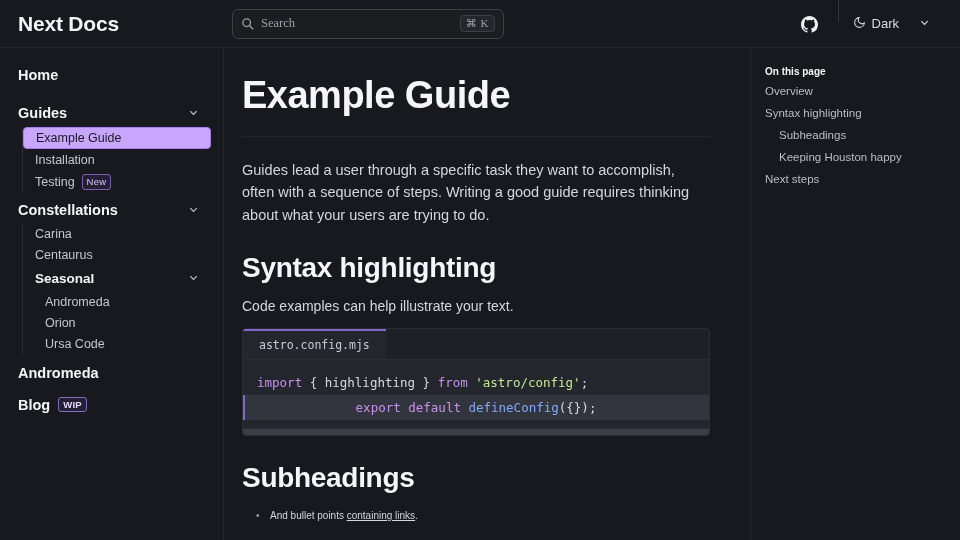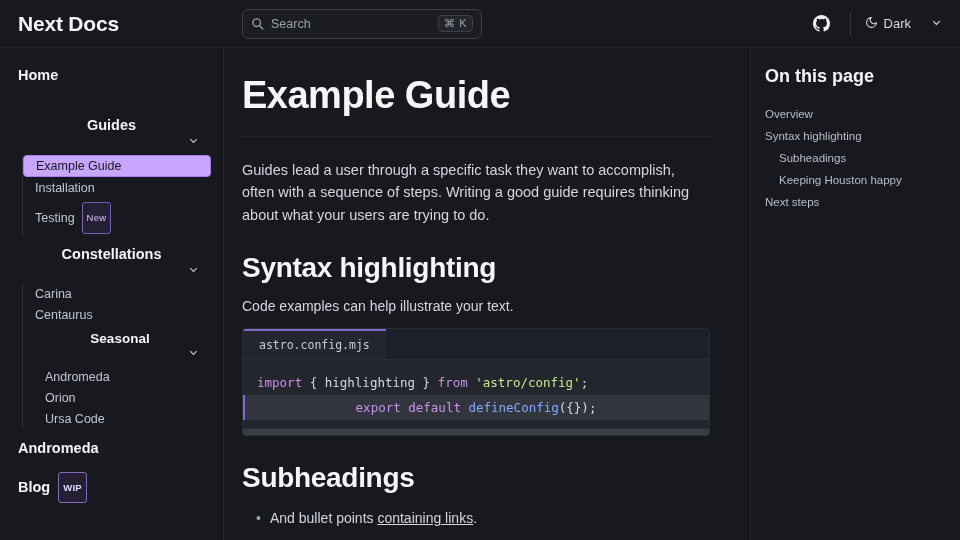--- a/index.html
+++ b/index.html
@@ -27,22 +27,23 @@
     width: 224px;
     flex: 0 0 224px;
     padding-left: 18px;
     font-size: 21px;
     font-weight: 700;
     color: #f4f4f6;
     letter-spacing: -0.2px;
   }
   .search-wrap {
     flex: 0 0 auto;
-    width: 240px;
-    margin-left: 18px;
+    width: 272px;
+    margin-left: 8px;
+    font-family: Liberation Serif, serif;
   }
   .search-box {
     display: flex;
     align-items: center;
     height: 30px;
     border: 1px solid #3d4048;
     border-radius: 6px;
     background: #1b1d21;
     padding: 0 8px;
     gap: 7px;
@@ -58,23 +59,22 @@
     color: #9aa0ab;
     border: 1px solid #3d4048;
     border-radius: 4px;
     padding: 1px 5px;
     background: #24262b;
     letter-spacing: 0.5px;
   }
   .header-right {
     margin-left: auto;
     display: flex;
-    align-items: center;
     gap: 0;
-    padding-right: 12px;
+    padding-right: 24px;
     height: 100%;
   }
   .gh-btn {
     width: 40px; height: 48px;
     display: flex; align-items: center; justify-content: center;
   }
   .divider-v {
     width: 1px; height: 22px; background: #33363c; margin: 0 8px;
   }
   .theme-select {
@@ -95,30 +95,29 @@
     border-right: 1px solid #242628;
     padding: 14px 12px 20px 18px;
     overflow: hidden;
     background: #17191e;
   }
   .nav-top {
     font-size: 14.5px;
     font-weight: 700;
     color: #f4f4f6;
     padding: 5px 0;
-    margin-bottom: 24px;
+    margin-bottom: 12px;
   }
   .group { margin-bottom: 4px; }
   .group-head {
     display: flex; align-items: center;
     font-size: 14.5px;
     font-weight: 700;
     color: #f4f4f6;
     padding: 5px 6px 5px 0;
-    flex-direction: column;
   }
   .group-head .chev { margin-left: auto; margin-right: 6px; }
   .group-items {
     margin-left: 4px;
     border-left: 1px solid #2b2e33;
     padding-left: 0;
   }
   .nav-item {
     display: flex; align-items: center; gap: 7px;
     font-size: 12.5px;
@@ -134,21 +133,21 @@
     border: 1px solid #a97cf5;
   }
   .nav-item.sub { padding-left: 22px; }
   .group-head.nested {
     font-size: 13.5px;
     padding-left: 12px;
   }
   .badge {
     font-size: 9.5px;
     line-height: 1;
-    padding: 10px 4px;
+    padding: 2px 4px;
     border: 1px solid #7b5fb5;
     border-radius: 3px;
     color: #d8c6ff;
     background: #241f33;
     letter-spacing: 0.2px;
   }
   .badge.wip {
     border-color: #8a6ac0;
     color: #e2d6ff;
   }
@@ -241,21 +240,21 @@
     border-top: 1px solid #2a2d33;
   }
   .code-scroll .thumb {
     height: 7px; width: 100%; background: #3a3e46;
   }
 
   .h2b { margin-top: 6px; }
   .ul { list-style: none; padding-left: 28px; }
   .li {
     position: relative;
-    font-size: 14px;
+    font-size: 10px;
     color: #d4d7de;
     margin-bottom: 12px;
     line-height: 1.5;
   }
   .li:before {
     content: "•";
     position: absolute;
     left: -14px;
     color: #9aa0ab;
   }
@@ -263,24 +262,24 @@
 
   
   .toc {
     width: 210px;
     flex: 0 0 210px;
     border-left: 1px solid #242628;
     padding: 18px 14px 0 14px;
     background: #17191e;
   }
   .toc-title {
-    font-size: 18px;
+    font-size: 10px;
     font-weight: 700;
     color: #f4f4f6;
-    margin-bottom: 16px;
+    margin-bottom: 3px;
   }
   .toc-item {
     font-size: 11.5px;
     color: #b9bec7;
     padding: 3px 0;
     line-height: 1.4;
   }
   .toc-item.lvl3 { padding-left: 14px; }
 </style>
 </head>

